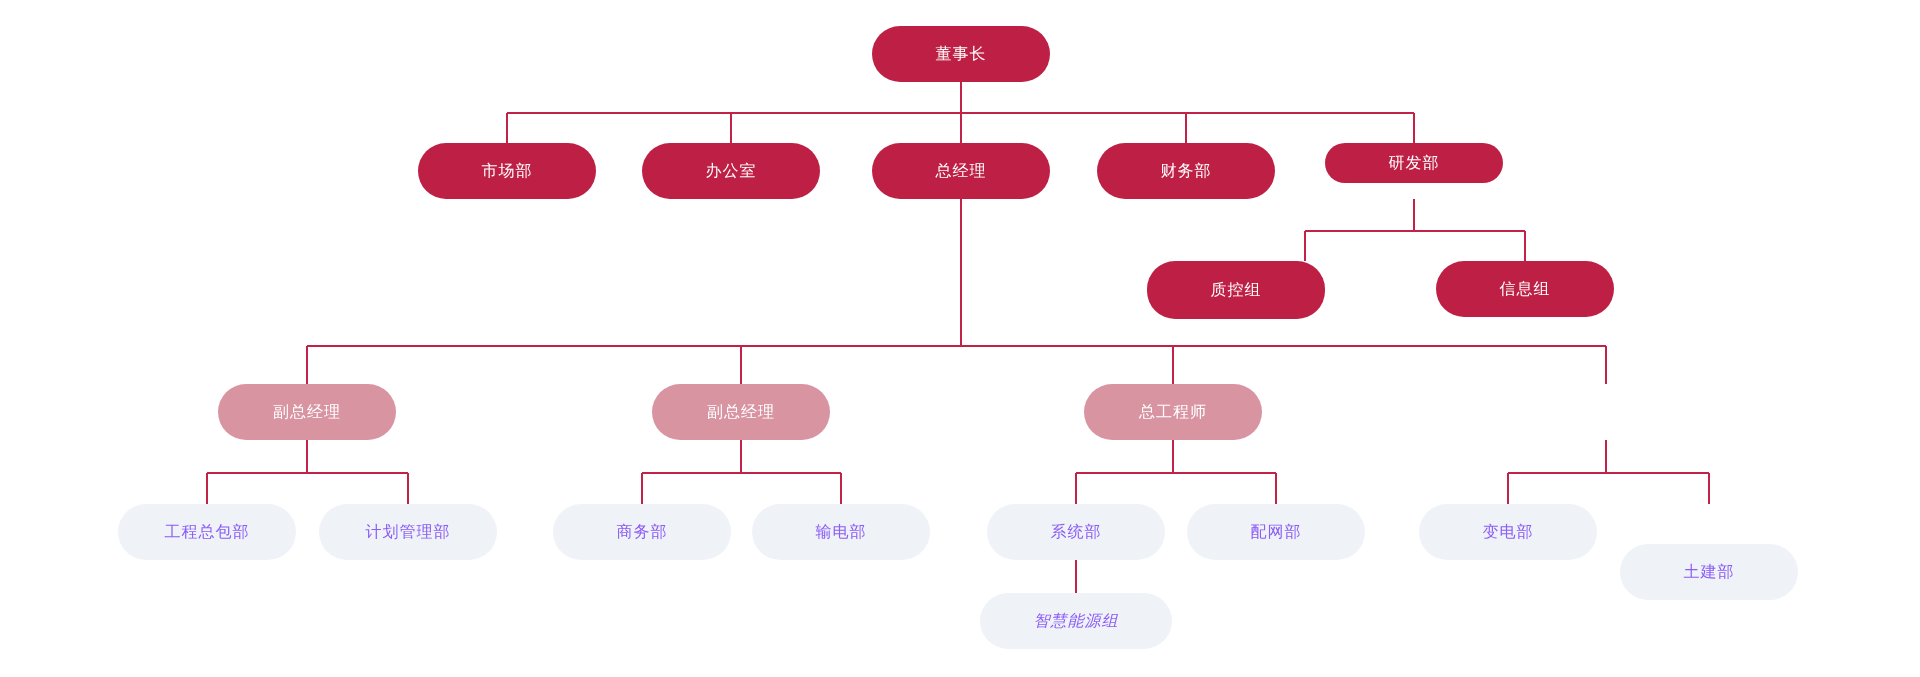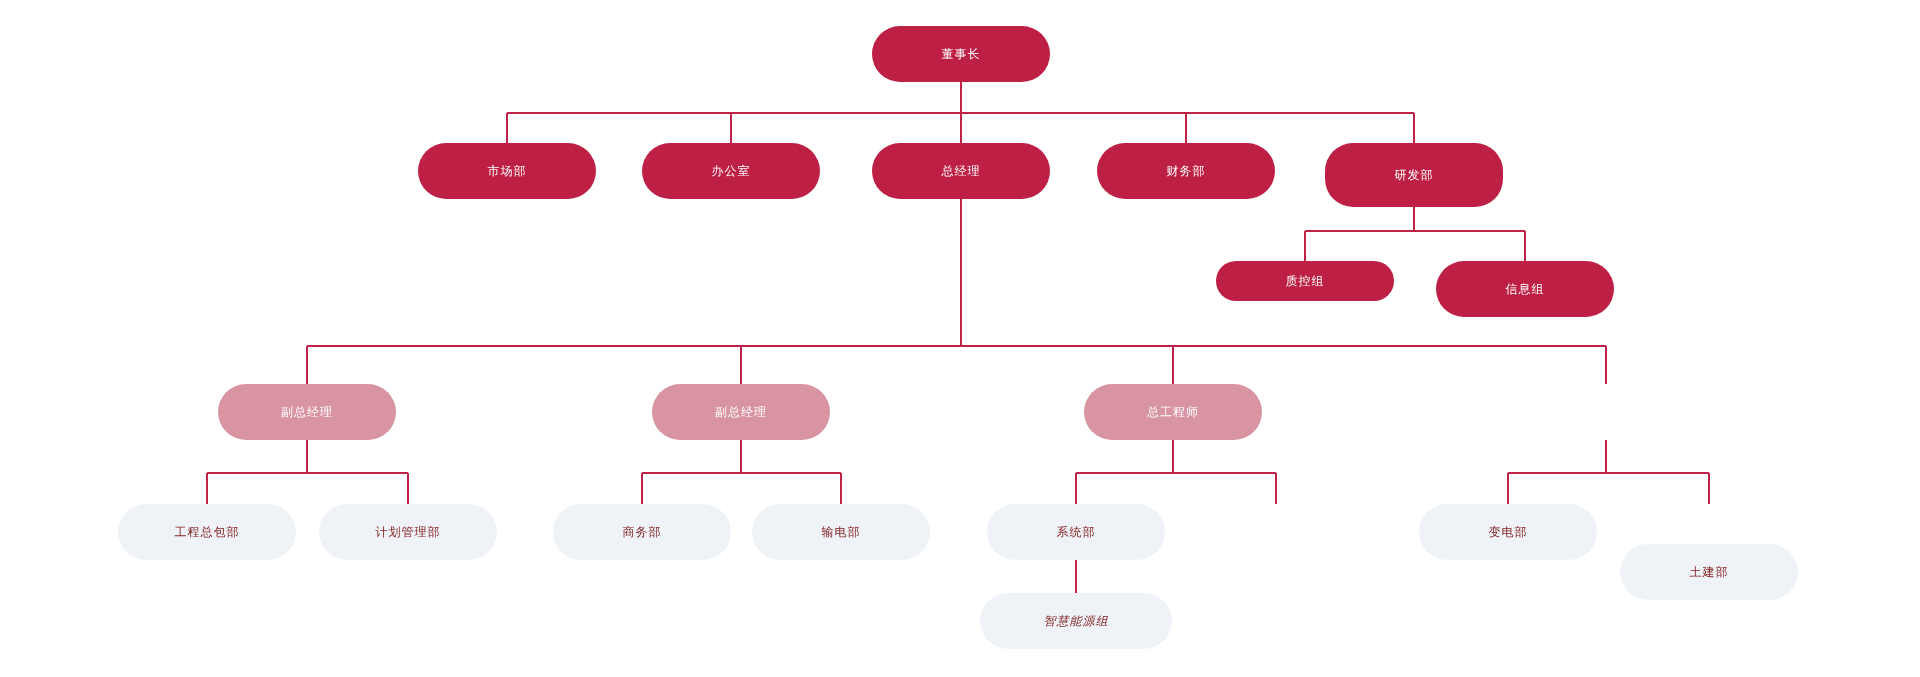--- a/index.html
+++ b/index.html
@@ -23,30 +23,30 @@
     height: 677px;
     pointer-events: none;
   }
   .node {
     position: absolute;
     box-sizing: border-box;
     display: flex;
     align-items: center;
     justify-content: center;
     border-radius: 28px;
-    font-size: 12px;
+    font-size: 16px;
     font-weight: 500;
     letter-spacing: 1px;
     white-space: nowrap;
     cursor: default;
     user-select: none;
   }
   .node.dark  { background: #be2045; color: #ffffff; }
   .node.pink  { background: #d994a2; color: #ffffff; }
-  .node.light { background: #eff3f8; color: #7f1d1d; }
+  .node.light { background: #eff3f8; color: #8b5cf6; }
 </style>
 </head>
 <body>
 
 <div class="canvas">
   <svg class="connector-layer" width="1920" height="677" viewBox="0 0 1920 677" xmlns="http://www.w3.org/2000/svg">
       <line x1="961" y1="82" x2="961" y2="113" stroke="#c22248" stroke-width="1.2" shape-rendering="crispEdges"></line>
       <line x1="507" y1="113" x2="1414" y2="113" stroke="#c22248" stroke-width="1.2" shape-rendering="crispEdges"></line>
       <line x1="507" y1="113" x2="507" y2="143" stroke="#c22248" stroke-width="1.2" shape-rendering="crispEdges"></line>
       <line x1="731" y1="113" x2="731" y2="143" stroke="#c22248" stroke-width="1.2" shape-rendering="crispEdges"></line>
@@ -80,27 +80,28 @@
       <line x1="1508" y1="473" x2="1508" y2="504" stroke="#c22248" stroke-width="1.2" shape-rendering="crispEdges"></line>
       <line x1="1709" y1="473" x2="1709" y2="504" stroke="#c22248" stroke-width="1.2" shape-rendering="crispEdges"></line>
       <line x1="1076" y1="560" x2="1076" y2="576" stroke="#c22248" stroke-width="1.2" shape-rendering="crispEdges"></line>
       <line x1="1076" y1="576" x2="1076" y2="593" stroke="#c22248" stroke-width="1.2" shape-rendering="crispEdges"></line>
     </svg>
 <div class="node dark" style="left: 872px; top: 26px; width: 178px; height: 56px;">董事长</div>
     <div class="node dark" style="left: 418px; top: 143px; width: 178px; height: 56px;">市场部</div>
     <div class="node dark" style="left: 642px; top: 143px; width: 178px; height: 56px;">办公室</div>
     <div class="node dark" style="left: 872px; top: 143px; width: 178px; height: 56px;">总经理</div>
     <div class="node dark" style="left: 1097px; top: 143px; width: 178px; height: 56px;">财务部</div>
-    <div class="node dark" style="left: 1325px; top: 143px; width: 178px; height: 64px;">研发部</div>
-    <div class="node dark" style="left: 1216px; top: 261px; width: 178px; height: 40px;">质控组</div>
+    <div class="node dark" style="left: 1325px; top: 143px; width: 178px; height: 40px;">研发部</div>
+    <div class="node dark" style="left: 1147px; top: 261px; width: 178px; height: 58px;">质控组</div>
     <div class="node dark" style="left: 1436px; top: 261px; width: 178px; height: 56px;">信息组</div>
     <div class="node pink" style="left: 218px; top: 384px; width: 178px; height: 56px;">副总经理</div>
     <div class="node pink" style="left: 652px; top: 384px; width: 178px; height: 56px;">副总经理</div>
     <div class="node pink" style="left: 1084px; top: 384px; width: 178px; height: 56px;">总工程师</div>
     <div class="node light" style="left: 118px; top: 504px; width: 178px; height: 56px;">工程总包部</div>
     <div class="node light" style="left: 319px; top: 504px; width: 178px; height: 56px;">计划管理部</div>
     <div class="node light" style="left: 553px; top: 504px; width: 178px; height: 56px;">商务部</div>
     <div class="node light" style="left: 752px; top: 504px; width: 178px; height: 56px;">输电部</div>
     <div class="node light" style="left: 987px; top: 504px; width: 178px; height: 56px; font-family: Liberation Mono, monospace;">系统部</div>
+    <div class="node light" style="left: 1187px; top: 504px; width: 178px; height: 56px;">配网部</div>
     <div class="node light" style="left: 1419px; top: 504px; width: 178px; height: 56px;">变电部</div>
     <div class="node light" style="left: 1620px; top: 504px; width: 178px; height: 56px; margin-top: 40px;">土建部</div>
     <div class="node light" style="left: 980px; top: 593px; width: 192px; height: 56px; font-style: italic;">智慧能源组</div>
   </div>
 
 </body></html>

